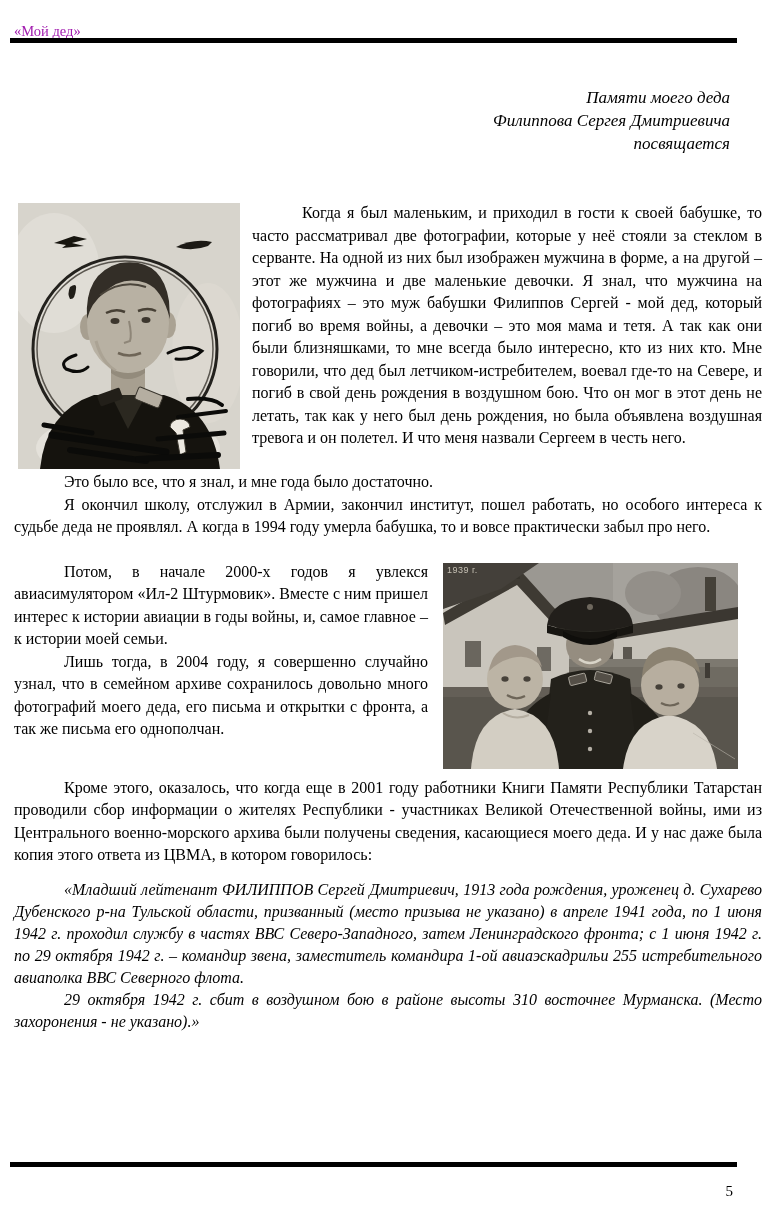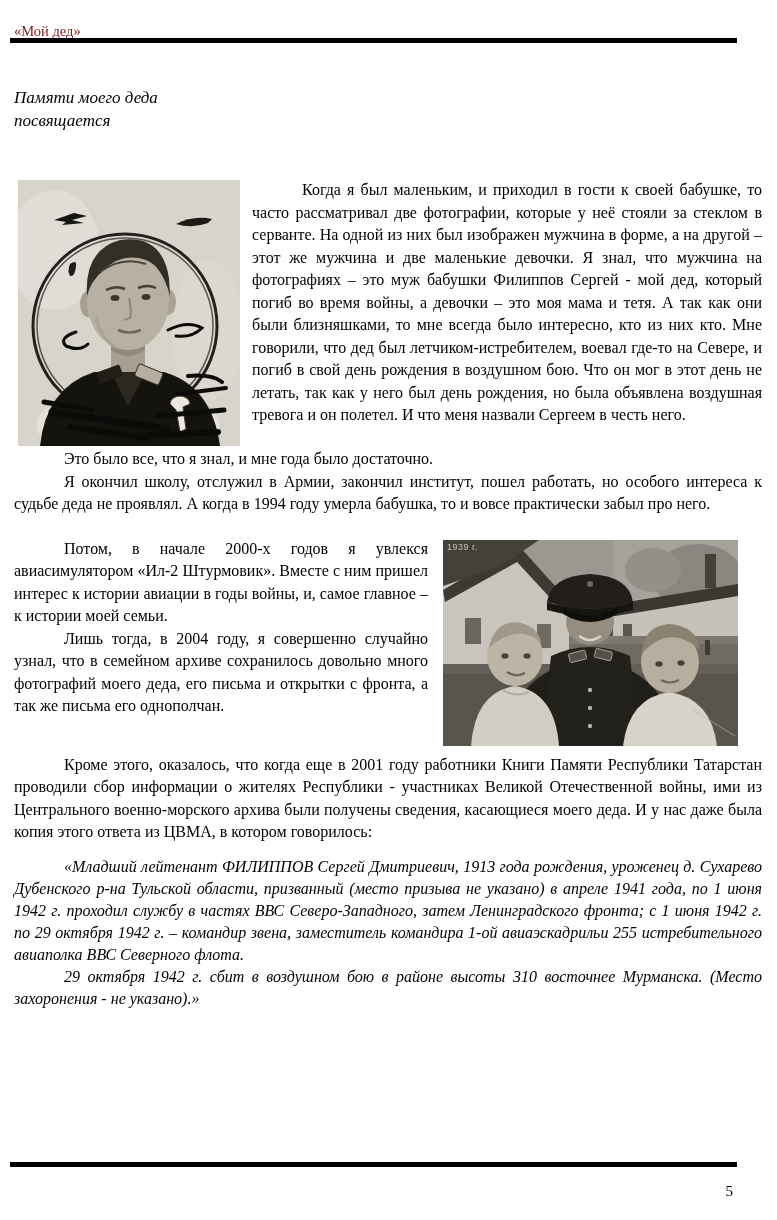--- a/index.html
+++ b/index.html
@@ -9,30 +9,31 @@
     background:#ffffff;
     overflow:hidden;
     font-family:"Liberation Serif","DejaVu Serif",serif;
     color:#000;
     box-sizing:border-box;
   }
   .content{padding:0 15px 0 14px;}
   .running-header{
     padding-top:23px;
     font-size:14.5px;line-height:16px;
-    color:#7f1d1d;
+    color:#a21caf;
   }
   .rule{
     position:absolute;left:10px;width:727px;height:5px;background:#000;
   }
   .rule.top{top:38px;}
   .rule.bottom{top:1162px;}
   .dedication{
     margin-top:47px;
     padding-right:32px;
+    text-align:right;
     font-style:italic;
     font-size:17px;line-height:23px;
   }
   .sec{display:flow-root;}
   .sec1{margin-top:47px;}
   .sec2{margin-top:22px;}
   p.body{
     margin:0;
     font-size:16px;line-height:22.5px;
     text-align:justify;
@@ -75,20 +76,21 @@
 <div class="page">
 
   <div class="rule top"></div>
   <div class="rule bottom"></div>
 
   <div class="content">
     <div class="running-header">«Мой дед»</div>
 
     <div class="dedication">
       <div>Памяти моего деда</div>
+      <div>Филиппова Сергея Дмитриевича</div>
       <div>посвящается</div>
     </div>
 
     <div class="sec sec1">
       <div class="photo photo1">
         <svg viewBox="0 0 222 266" width="222" height="266">
           <rect width="222" height="266" fill="#d7d4cc"></rect>
           <ellipse cx="36" cy="70" rx="46" ry="60" fill="#e0ddd6"></ellipse>
           <ellipse cx="190" cy="150" rx="36" ry="70" fill="#dcd8d0"></ellipse>
           <ellipse cx="110" cy="245" rx="92" ry="35" fill="#e4e1da"></ellipse>

